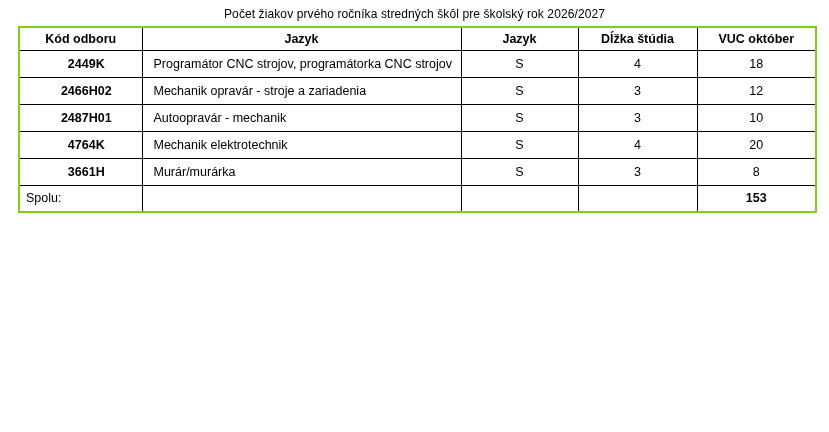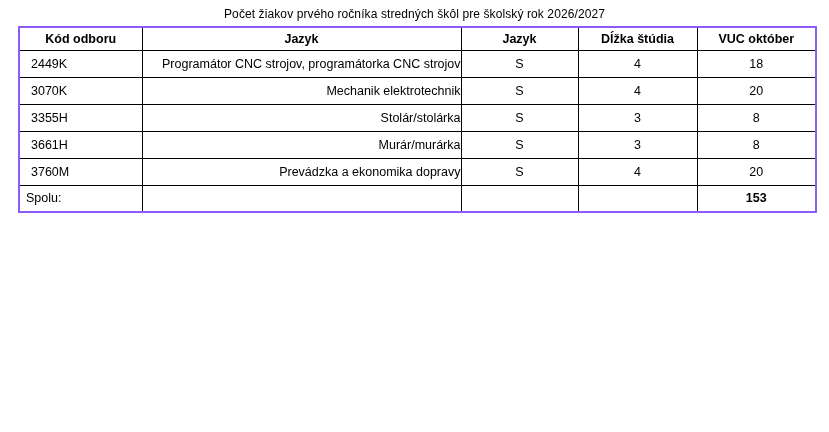--- a/index.html
+++ b/index.html
@@ -17,44 +17,44 @@
     font-size: 12px;
     font-weight: 400;
     padding-top: 7px;
     letter-spacing: 0.1px;
   }
   table.enroll-table {
     border-collapse: collapse;
     table-layout: fixed;
     margin: 5px 0 0 18px;
     width: 797px;
-    border: 2px solid #8b5cf6;
+    border: 2px solid #84cc16;
   }
   .enroll-table th,
   .enroll-table td {
     border: 1px solid #000000;
     font-size: 12.5px;
     overflow: hidden;
     white-space: nowrap;
     padding: 0;
     vertical-align: middle;
   }
   .enroll-table th {
     height: 23px;
     font-weight: 700;
     text-align: center;
   }
   .enroll-table td { height: 27px; }
   td.cell-code {
-    font-weight: 400;
-    text-align: left;
+    font-weight: 700;
+    text-align: center;
     padding-left: 11px;
   }
   td.cell-name {
-    text-align: right;
+    text-align: left;
     padding-left: 11px;
   }
   td.cell-center { text-align: center; }
   td.cell-footer-label {
     text-align: left;
     padding-left: 6px;
     font-weight: 400;
   }
   td.cell-total {
     text-align: center;
@@ -86,46 +86,46 @@
   </thead>
   <tbody>
     <tr>
       <td class="cell-code">2449K</td>
       <td class="cell-name">Programátor CNC strojov, programátorka CNC strojov</td>
       <td class="cell-center">S</td>
       <td class="cell-center">4</td>
       <td class="cell-center">18</td>
     </tr>
     <tr>
-      <td class="cell-code">3070K</td>
+      <td class="cell-code">2466H02</td>
+      <td class="cell-name">Mechanik opravár - stroje a zariadenia</td>
+      <td class="cell-center">S</td>
+      <td class="cell-center">3</td>
+      <td class="cell-center">12</td>
+    </tr>
+    <tr>
+      <td class="cell-code">2487H01</td>
+      <td class="cell-name">Autoopravár - mechanik</td>
+      <td class="cell-center">S</td>
+      <td class="cell-center">3</td>
+      <td class="cell-center">10</td>
+    </tr>
+    <tr>
+      <td class="cell-code">4764K</td>
       <td class="cell-name">Mechanik elektrotechnik</td>
       <td class="cell-center">S</td>
       <td class="cell-center">4</td>
       <td class="cell-center">20</td>
-    </tr>
-    <tr>
-      <td class="cell-code">3355H</td>
-      <td class="cell-name">Stolár/stolárka</td>
-      <td class="cell-center">S</td>
-      <td class="cell-center">3</td>
-      <td class="cell-center">8</td>
     </tr>
     <tr>
       <td class="cell-code">3661H</td>
       <td class="cell-name">Murár/murárka</td>
       <td class="cell-center">S</td>
       <td class="cell-center">3</td>
       <td class="cell-center">8</td>
-    </tr>
-    <tr>
-      <td class="cell-code">3760M</td>
-      <td class="cell-name">Prevádzka a ekonomika dopravy</td>
-      <td class="cell-center">S</td>
-      <td class="cell-center">4</td>
-      <td class="cell-center">20</td>
     </tr>
   </tbody>
   <tfoot>
     <tr>
       <td class="cell-footer-label">Spolu:</td>
       <td></td>
       <td></td>
       <td></td>
       <td class="cell-total">153</td>
     </tr>

